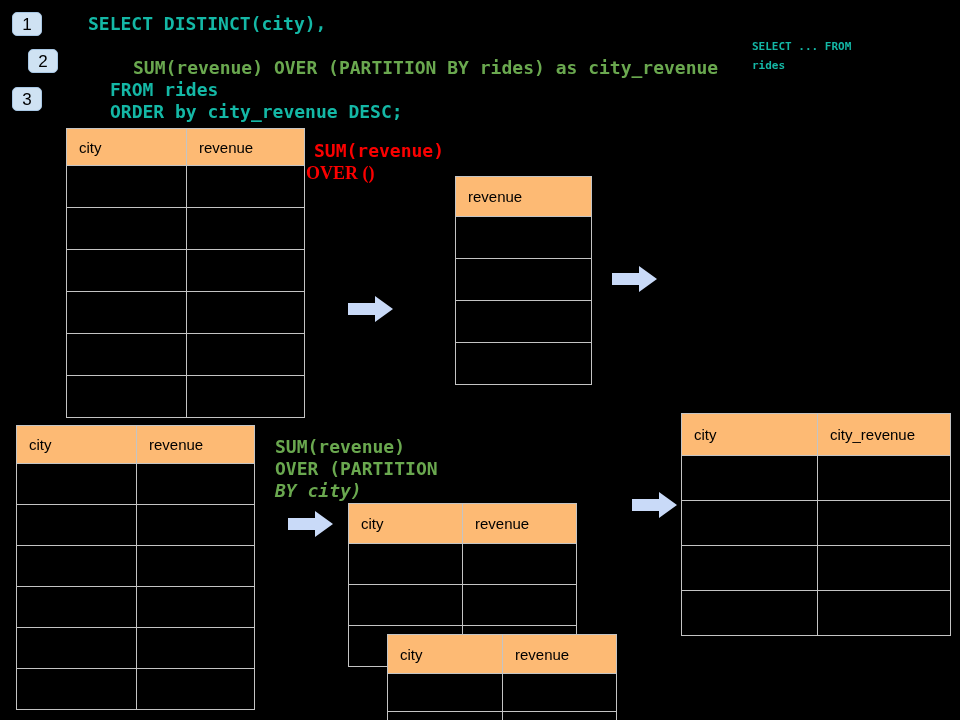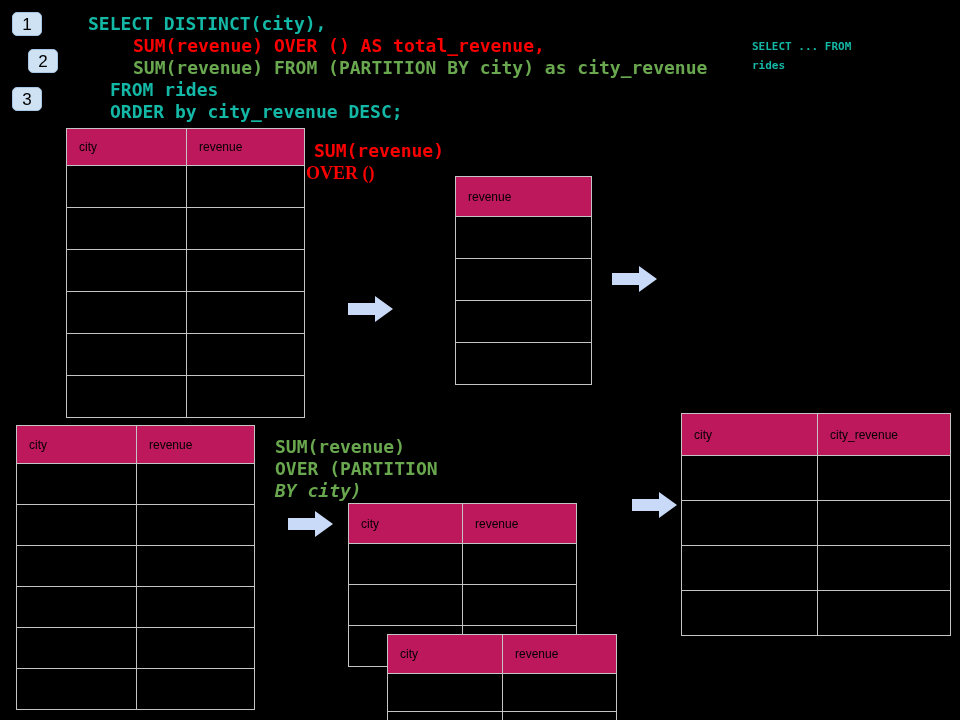--- a/index.html
+++ b/index.html
@@ -44,24 +44,24 @@
   .green  { color: #6AA84F; }
 
   
   table.tbl {
     position: absolute;
     border-collapse: collapse;
     table-layout: fixed;
     background: #000;
   }
   table.tbl th {
-    background: #be185d;
+    background: #fdba74;
     color: #000;
     font-family: "Liberation Sans", sans-serif;
-    font-size: 12px;
+    font-size: 15px;
     font-weight: normal;
     text-align: left;
     padding: 0 0 0 12px;
     border: 1px solid #C4C4C4;
     box-sizing: border-box;
   }
   table.tbl td {
     background: #000;
     border: 1px solid #C4C4C4;
     padding: 0;
@@ -86,22 +86,21 @@
 </head>
 <body>
 
 <div class="canvas">
 
   <div class="badge" style="left:12px; top:12px;">1</div>
   <div class="badge" style="left:28px; top:49px;">2</div>
   <div class="badge" style="left:12px; top:87px;">3</div>
 
   <div class="code main purple" style="left:88px;  top:13px;">SELECT DISTINCT(city),</div>
-  <div class="code main red" style="left:133px; top:35px;">SUM(revenue) OVER () AS total_revenue,</div>
-  <div class="code main green" style="left:133px; top:57px;">SUM(revenue) FROM (PARTITION BY city) as city_revenue</div>
+  <div class="code main green" style="left:133px; top:57px;">SUM(revenue) OVER (PARTITION BY rides) as city_revenue</div>
   <div class="code main purple" style="left:110px; top:79px;">FROM rides</div>
   <div class="code main purple" style="left:110px; top:101px;">ORDER by city_revenue DESC;</div>
 
   <div class="code side purple" style="left:752px; top:37px;">SELECT ... FROM</div>
   <div class="code side purple" style="left:752px; top:56px;">rides</div>
 
   <div class="code label red" style="left:314px; top:140px;">SUM(revenue)</div>
   <div class="code label red" style="left:306px; top:162px;font-family:Liberation Serif, serif;">OVER ()</div>
 
   <div class="code label green" style="left:275px; top:436px;">SUM(revenue)</div>

